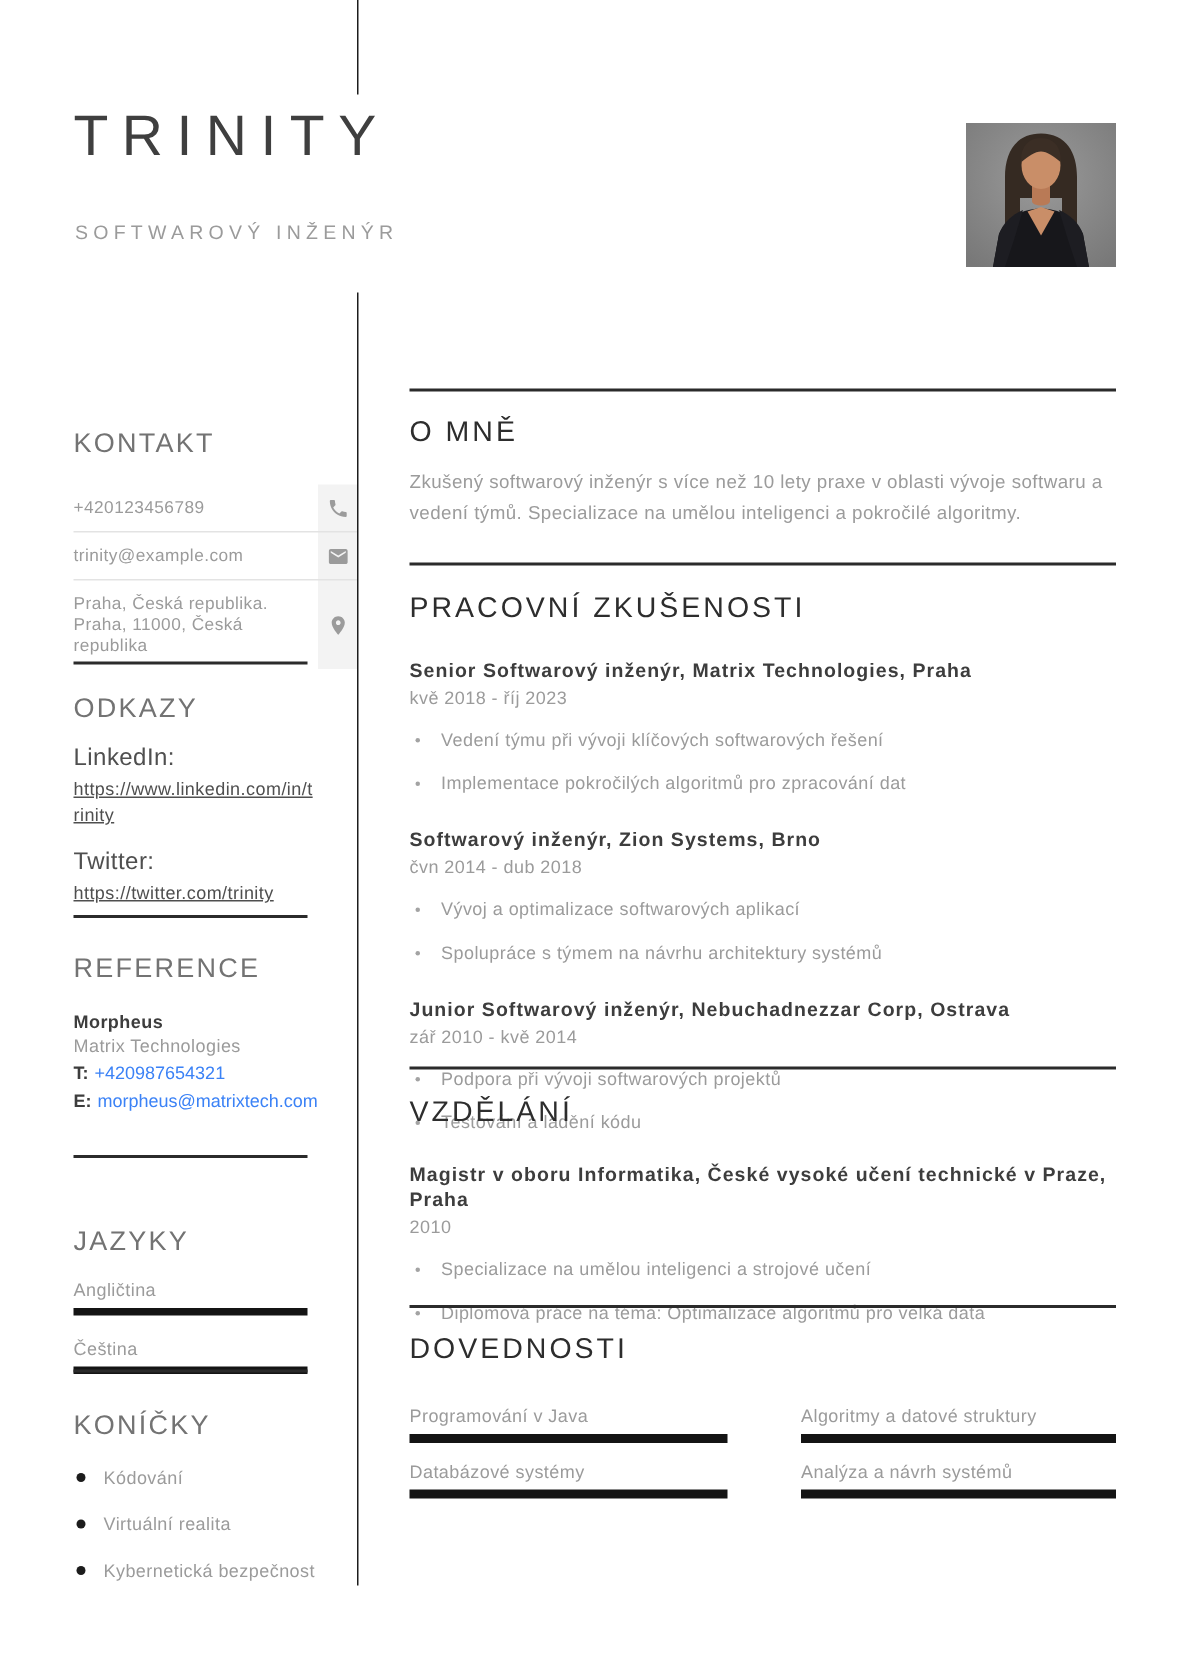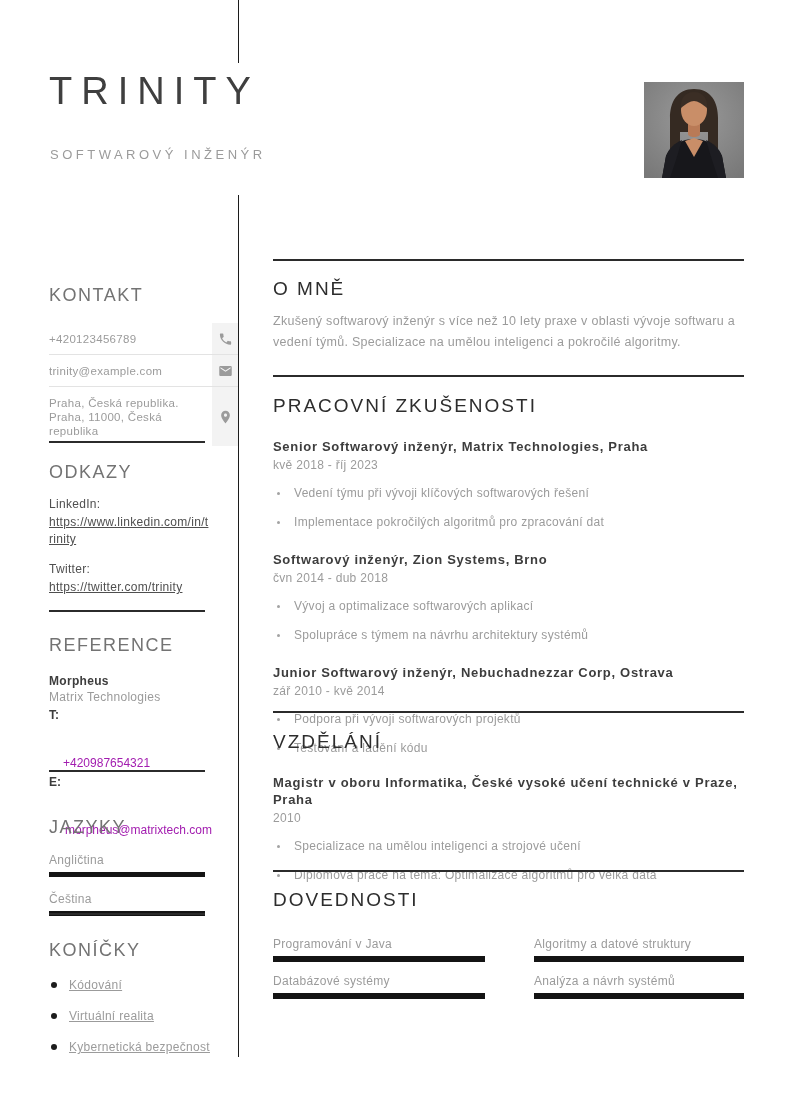--- a/index.html
+++ b/index.html
@@ -41,45 +41,45 @@
   .icon-strip {
     position:absolute; right:0; top:0; bottom:0; width:26px; background:#f3f3f3;
   }
   .c-row { position:relative; width:189px; border-bottom:1px solid #e3e3e3; padding:9px 30px 8px 0; min-height:28px; }
   .c-row:last-child { border-bottom:none; }
   .c-text { font-size:11.5px; color:#9b9b9b; letter-spacing:0.3px; line-height:14px; }
   .c-icon { position:absolute; right:5px; top:50%; transform:translateY(-50%); width:15px; height:15px; }
   .c-icon svg { display:block; width:15px; height:15px; fill:#9b9b9b; }
 
   .odkazy { top:462px; }
-  .link-label { font-size:12px; color:#4f4f4f; letter-spacing:0.3px; margin-top:14px; }
+  .link-label { font-size:16px; color:#4f4f4f; letter-spacing:0.3px; margin-top:14px; }
   .link-url {
     display:inline-block; font-size:12px; color:#4f4f4f; letter-spacing:0.3px;
     text-decoration:underline; width:162px; word-break:break-all; line-height:17px; margin-top:3px;
   }
   .odkazy .group + .group { margin-top:10px; }
 
   .reference { top:635px; }
   .ref-name { font-size:12px; font-weight:700; color:#3d3d3d; letter-spacing:0.3px; margin-top:18px; }
   .ref-company { font-size:12px; color:#9b9b9b; letter-spacing:0.3px; margin-top:2px; }
   .ref-row { display:flex; margin-top:4px; font-size:12px; line-height:15px; }
   .ref-row:first-of-type { margin-top:12px; }
   .ref-label { font-weight:700; color:#3d3d3d; margin-right:4px; }
-  .ref-val { color:#a21caf; width:150px; word-break:break-all;margin-top:48px; }
+  .ref-val { color:#3b82f6; width:150px; word-break:break-all; }
 
   .jazyky { top:797px;margin-top:20px; }
   .lang { margin-top:15px; }
   .lang-name { font-size:12px; color:#9b9b9b; letter-spacing:0.3px; }
   .lang-bar-track { width:156px; height:5px; margin-top:5px; background:#e8e8e8; }
   .lang-bar { height:5px; background:#141414; }
 
   .konicky { top:940px; }
   .hobby { display:flex; align-items:flex-start; margin-top:17px; }
   .hobby-dot { width:6px; height:6px; border-radius:50%; background:#1c1c1c; margin:4px 12px 0 2px; flex:none; }
-  .hobby-text { font-size:12px; color:#9b9b9b; letter-spacing:0.3px; line-height:14px;text-decoration:underline; }
+  .hobby-text { font-size:12px; color:#9b9b9b; letter-spacing:0.3px; line-height:14px; }
 
   
   .main-sec { position:absolute; left:273px; width:471px; }
   .sec-omne { top:259px; }
   .sec-omne .main-h { margin-top:17px; }
   .omne-text { font-size:12.5px; line-height:21px; color:#9b9b9b; letter-spacing:0.3px; margin-top:11px; }
 
   .sec-prace { top:375px; }
   .sec-prace .main-h { margin-top:18px; }
   .job { margin-top:21px; }

